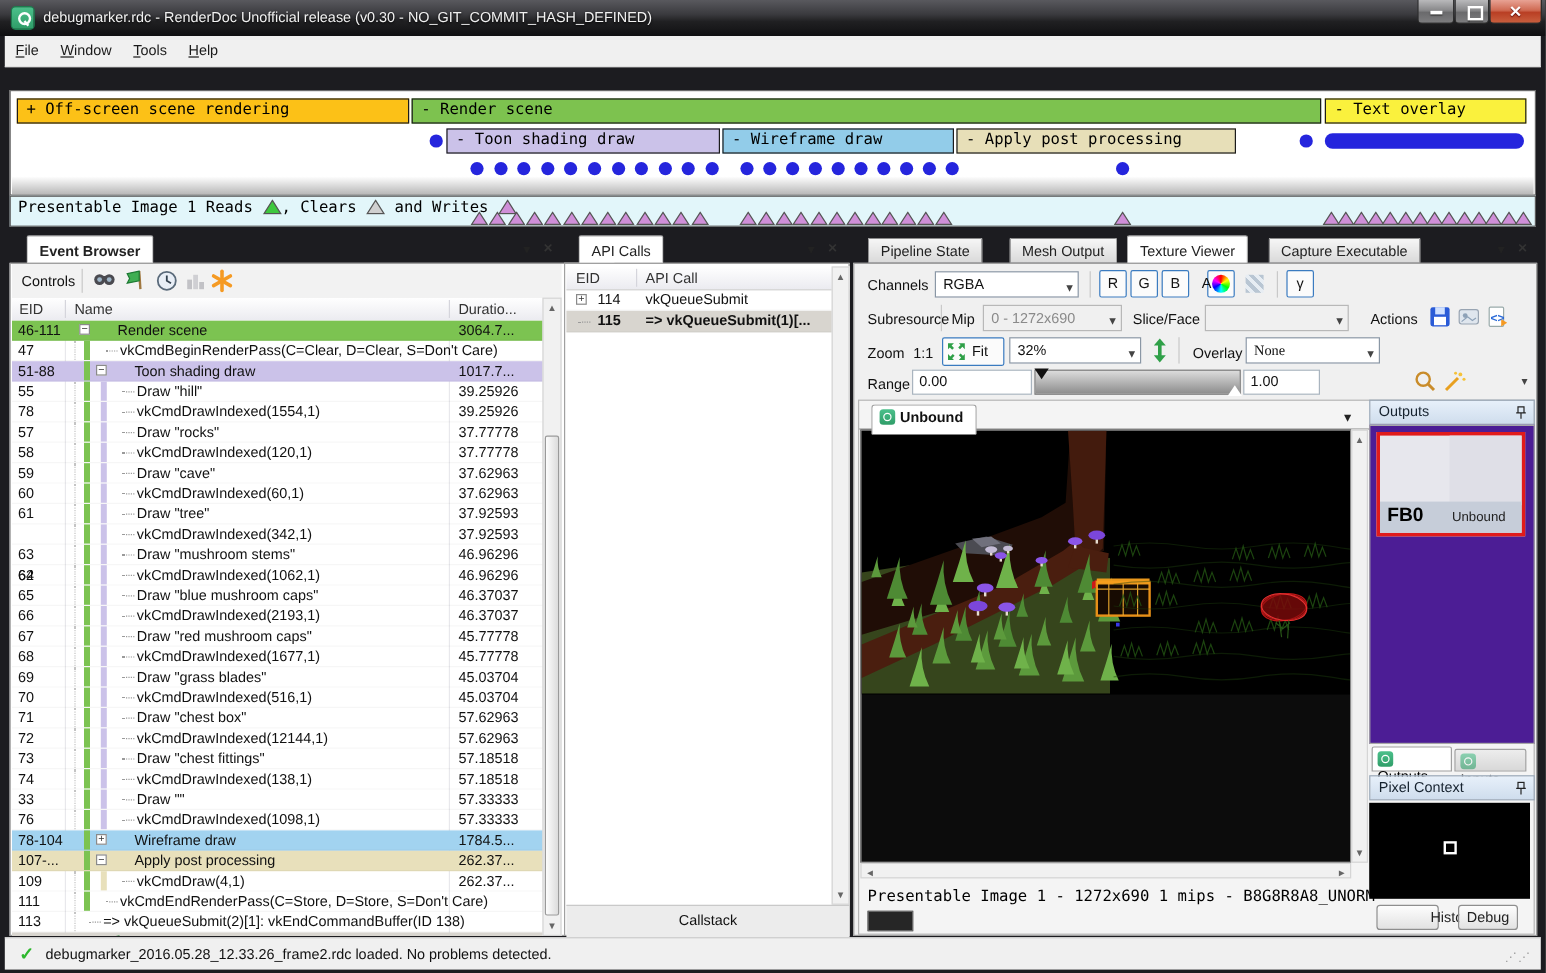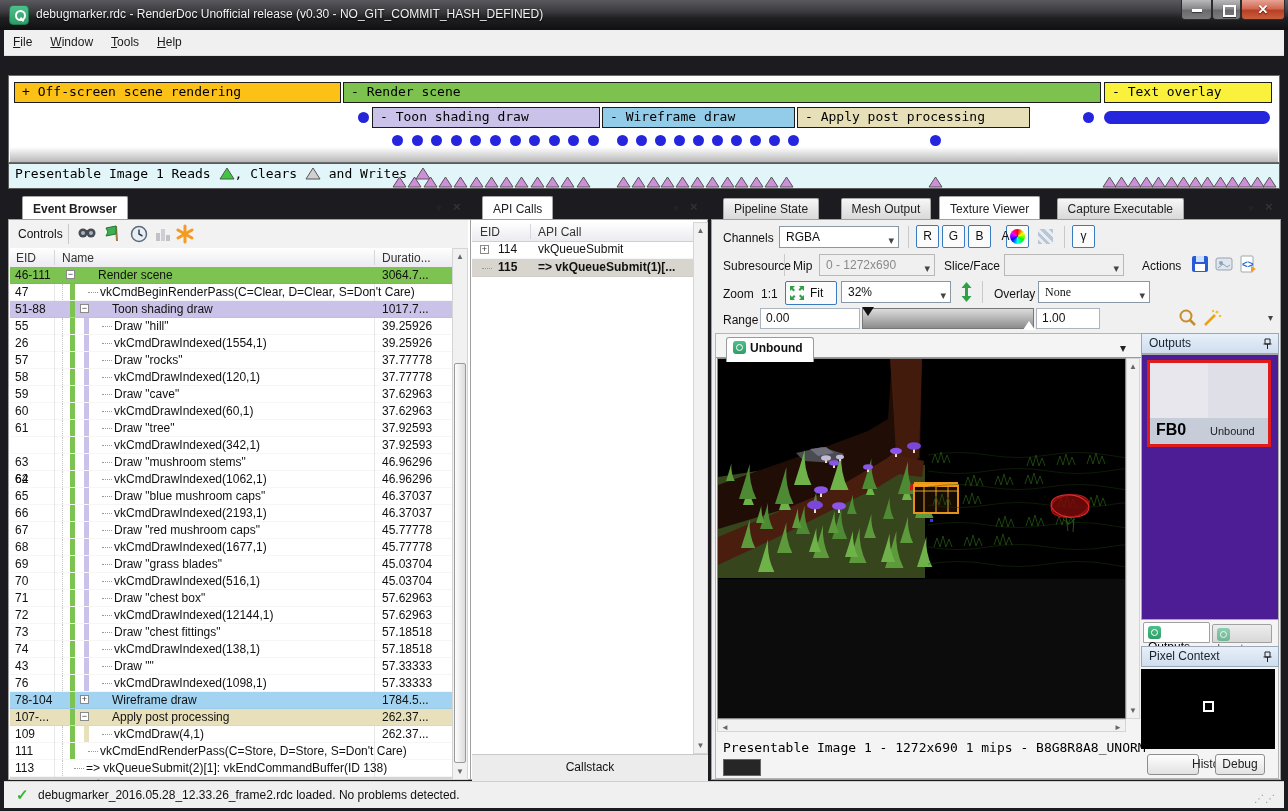--- a/index.html
+++ b/index.html
@@ -334,21 +334,21 @@
         <div class="erow">
           <span style="left: 5px;">55</span>
           <div class="gdotted" style="left: 52px;"></div>
           <div class="guide" style="left: 60px; background: rgb(124, 195, 81);"></div>
           <div class="guide" style="left: 74px; background: rgb(203, 194, 233);"></div>
           <div class="branch" style="left: 92px;"></div>
           <span style="left: 104px;">Draw "hill"</span>
           <span style="left: 372px;">39.25926</span>
         </div>
         <div class="erow">
-          <span style="left: 5px;">26</span>
+          <span style="left: 5px;">78</span>
           <div class="gdotted" style="left: 52px;"></div>
           <div class="guide" style="left: 60px; background: rgb(124, 195, 81);"></div>
           <div class="guide" style="left: 74px; background: rgb(203, 194, 233);"></div>
           <div class="branch" style="left: 92px;"></div>
           <span style="left: 104px;">vkCmdDrawIndexed(1554,1)</span>
           <span style="left: 372px;">39.25926</span>
         </div>
         <div class="erow">
           <span style="left: 5px;">57</span>
           <div class="gdotted" style="left: 52px;"></div>
@@ -505,21 +505,21 @@
         <div class="erow">
           <span style="left: 5px;">74</span>
           <div class="gdotted" style="left: 52px;"></div>
           <div class="guide" style="left: 60px; background: rgb(124, 195, 81);"></div>
           <div class="guide" style="left: 74px; background: rgb(203, 194, 233);"></div>
           <div class="branch" style="left: 92px;"></div>
           <span style="left: 104px;">vkCmdDrawIndexed(138,1)</span>
           <span style="left: 372px;">57.18518</span>
         </div>
         <div class="erow">
-          <span style="left: 5px;">43</span>
+          <span style="left: 5px;">33</span>
           <div class="gdotted" style="left: 52px;"></div>
           <div class="guide" style="left: 60px; background: rgb(124, 195, 81);"></div>
           <div class="guide" style="left: 74px; background: rgb(203, 194, 233);"></div>
           <div class="branch" style="left: 92px;"></div>
           <span style="left: 104px;">Draw ""</span>
           <span style="left: 372px;">57.33333</span>
         </div>
         <div class="erow">
           <span style="left: 5px;">76</span>
           <div class="gdotted" style="left: 52px;"></div>

